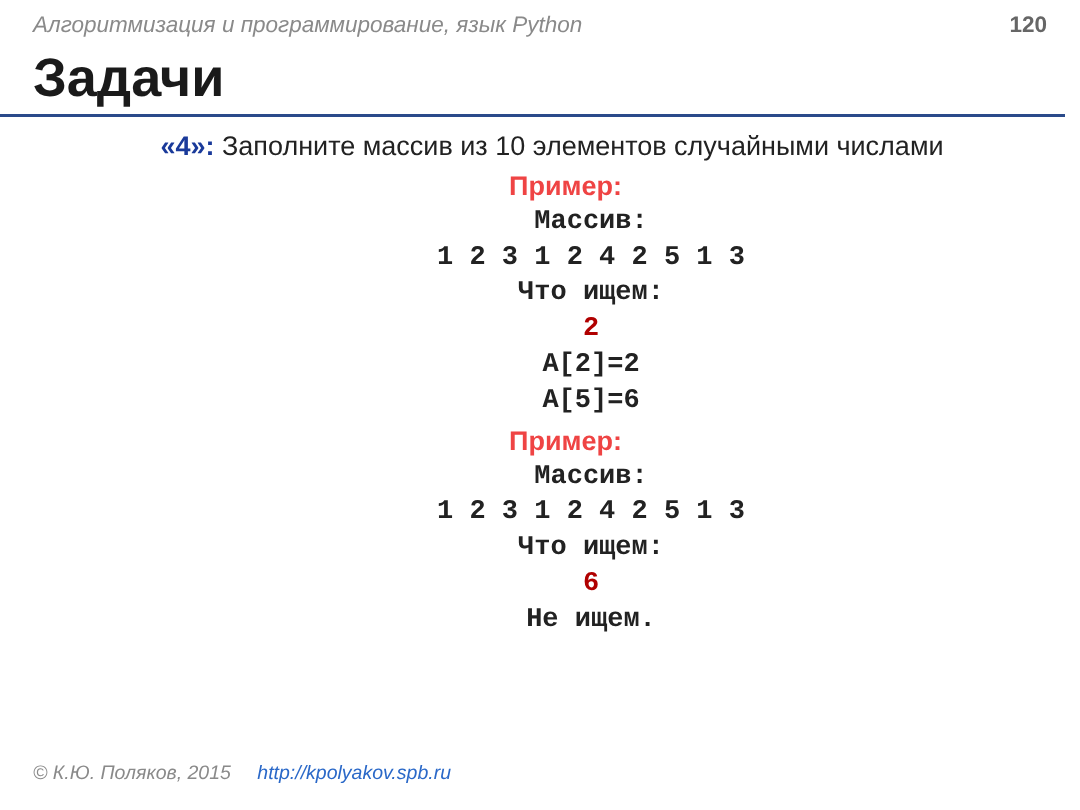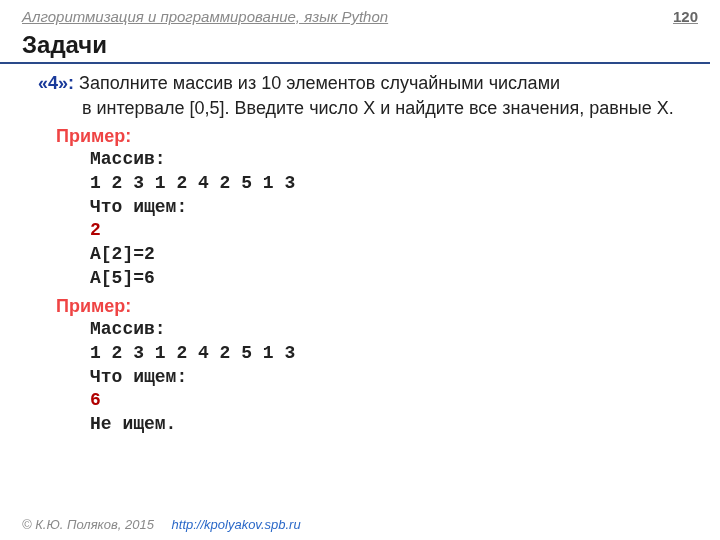--- a/index.html
+++ b/index.html
@@ -13,30 +13,29 @@
     overflow: hidden;
   }
   .top-bar {
     display: flex;
     justify-content: space-between;
     align-items: baseline;
     padding: 8px 22px 4px 22px;
     color: #8a8a8a;
     font-style: italic;
     font-size: 15px;
-    text-decoration: underline;
   }
   .page-num {
     font-style: normal;
     font-weight: bold;
     color: #666;
     font-size: 15px;
   }
   .title {
-    font-size: 24px;
+    font-size: 36px;
     font-weight: bold;
     color: #1a1a1a;
     padding: 2px 0 3px 22px;
     border-bottom: 2px solid #2a4a8a;
     margin: 0 10px 8px 0;
   }
   .content {
     padding: 0 22px 0 38px;
     font-size: 18px;
     line-height: 1.3;
@@ -44,20 +43,21 @@
   .task-label {
     color: #1a3a9a;
     font-weight: bold;
     display: inline;
   }
   .task-text {
     display: inline;
   }
   .task-block {
     margin-left: 0;
+    text-align: center;
   }
   .task-body {
     margin-left: 44px;
     margin-top: 2px;
   }
   .example-label {
     color: #ef4444;
     font-weight: bold;
     margin-left: -26px;
     margin-top: 4px;
@@ -67,21 +67,21 @@
     font-size: 18px;
     font-weight: bold;
     line-height: 1.32;
     white-space: pre;
     color: #222;
     margin-left: 8px;
   }
   .red { color: #b00000; }
   .footer {
     position: absolute;
-    bottom: 8px;
+    bottom: 18px;
     left: 22px;
     font-size: 13px;
     font-style: italic;
     color: #8a8a8a;
   }
   .footer .url {
     color: #2a68c8;
     font-style: italic;
     margin-left: 14px;
   }
@@ -93,21 +93,20 @@
   <span>Алгоритмизация и программирование, язык Python</span>
   <span class="page-num">120</span>
 </div>
 
 <div class="title">Задачи</div>
 
 <div class="content">
   <div class="task-block">
     <span class="task-label">«4»:</span>
     <span class="task-text">Заполните массив из 10 элементов случайными числами</span>
-    <div class="task-body">в интервале [0,5]. Введите число X и найдите все значения, равные X.</div>
 
     <div class="task-body">
       <div class="example-label">Пример:</div>
       <div class="code"><span>Массив:</span>
 <span>1 2 3 1 2 4 2 5 1 3</span>
 <span>Что ищем:</span>
 <span class="red">2</span>
 <span>A[2]=2</span>
 <span>A[5]=6</span></div>
 

